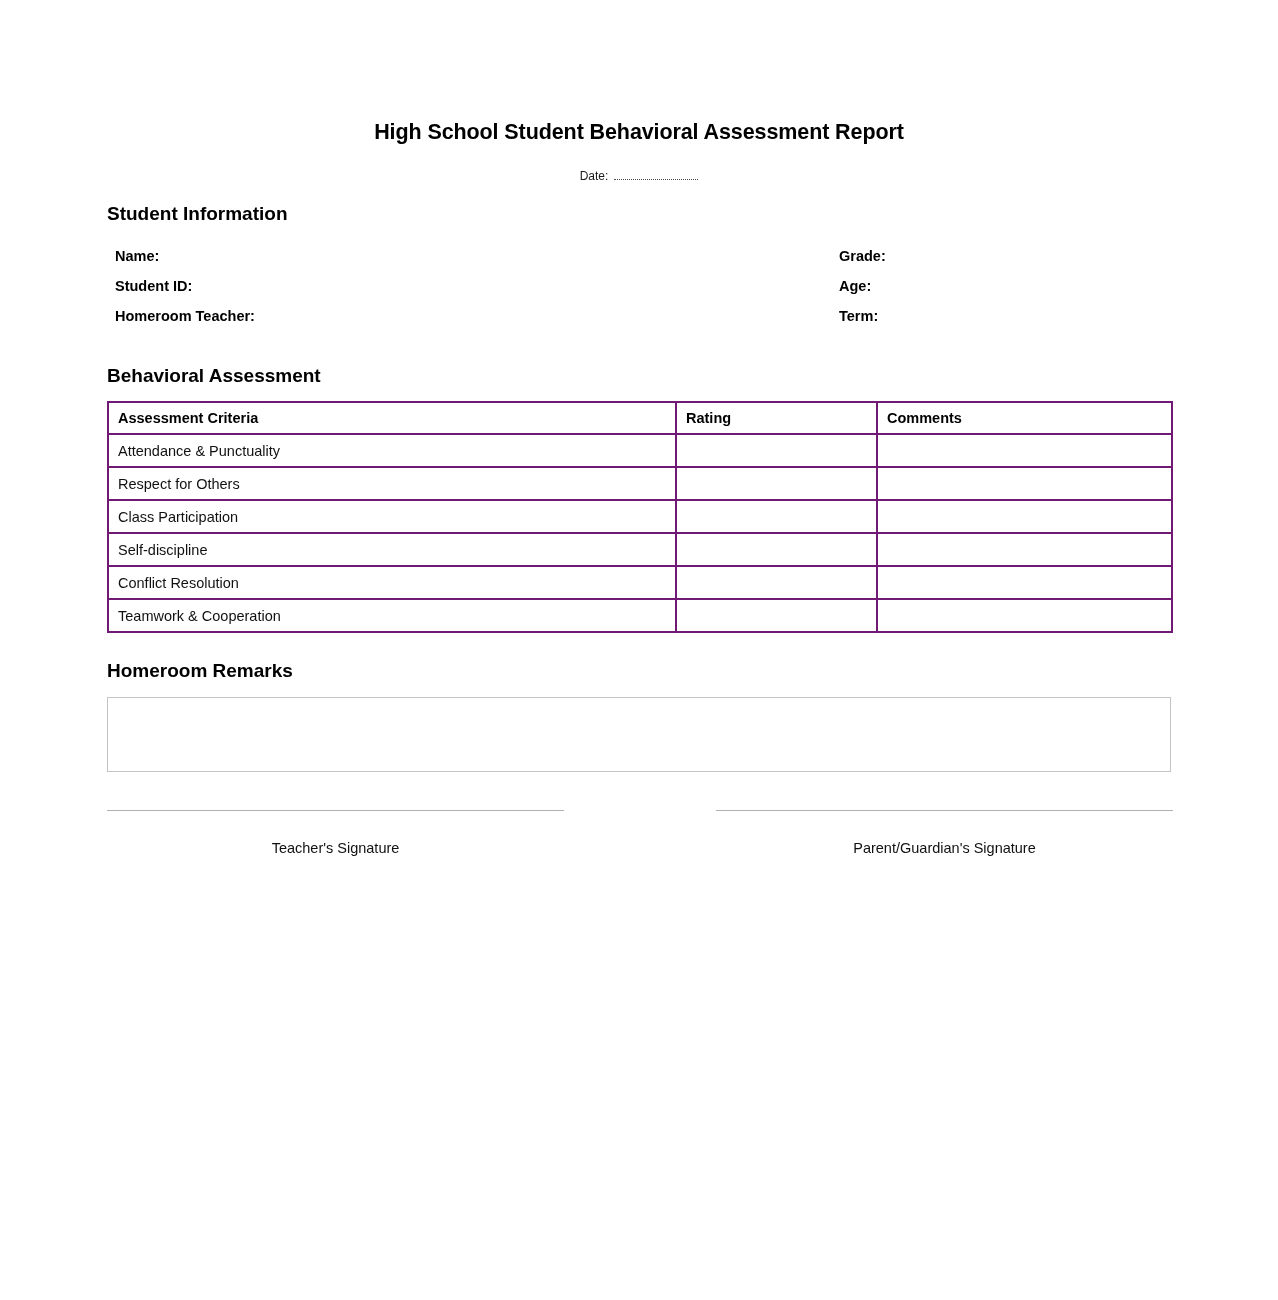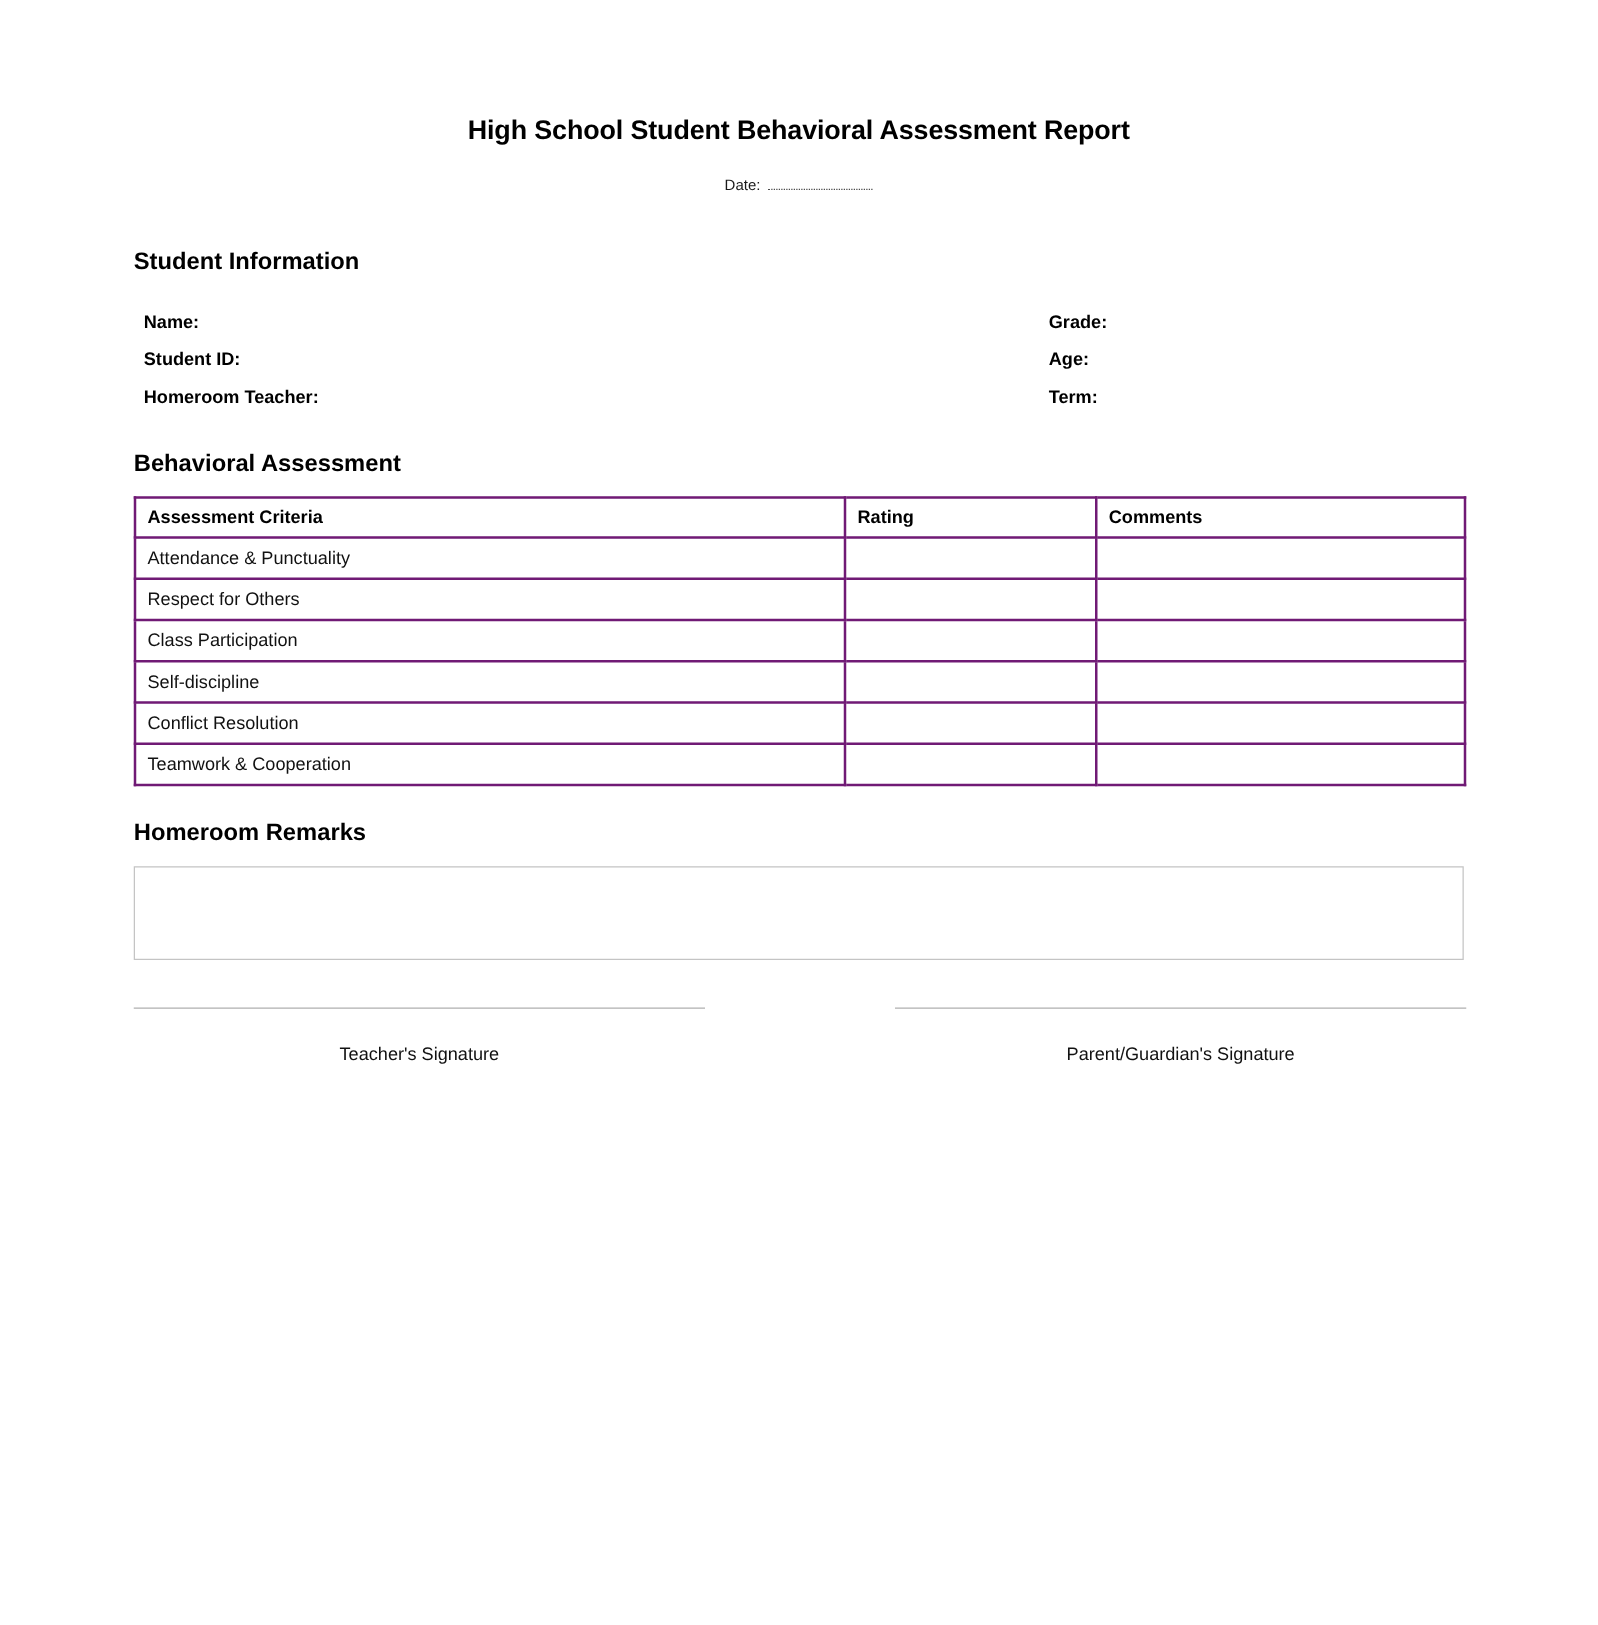--- a/index.html
+++ b/index.html
@@ -27,21 +27,21 @@
   .content {
     position: absolute;
     left: 107px;
     top: 0;
     width: 1064px;
   }
 
   
   .doc-title {
     margin: 0;
-    padding-top: 92px;
+    padding-top: 120px;
     text-align: center;
     font-size: 21.5px;
     font-weight: bold;
     letter-spacing: -0.1px;
     line-height: 1.2;
     color: #000;
   }
 
   .date-row {
     margin-top: 22px;
@@ -64,33 +64,33 @@
   }
 
   
   .section-heading {
     font-size: 19px;
     font-weight: bold;
     color: #000;
     line-height: 1.2;
     margin: 0;
   }
-  #student-info-heading { margin-top: 45px; }
+  #student-info-heading { margin-top: 21px; }
   #behavioral-heading   { margin-top: 35px; }
   #remarks-heading      { margin-top: 27px; }
 
   
   .info-grid {
     margin-top: 14px;
     display: block;
     position: relative;
   }
   .info-row {
     display: flex;
-    align-items: flex-end;
+    align-items: center;
     height: 30px;
   }
   .info-cell {
     font-size: 14.5px;
     font-weight: bold;
     color: #000;
     line-height: 1;
     padding-top: 4px;
   }
   .info-cell.left  { width: 730px; padding-left: 8px; }

